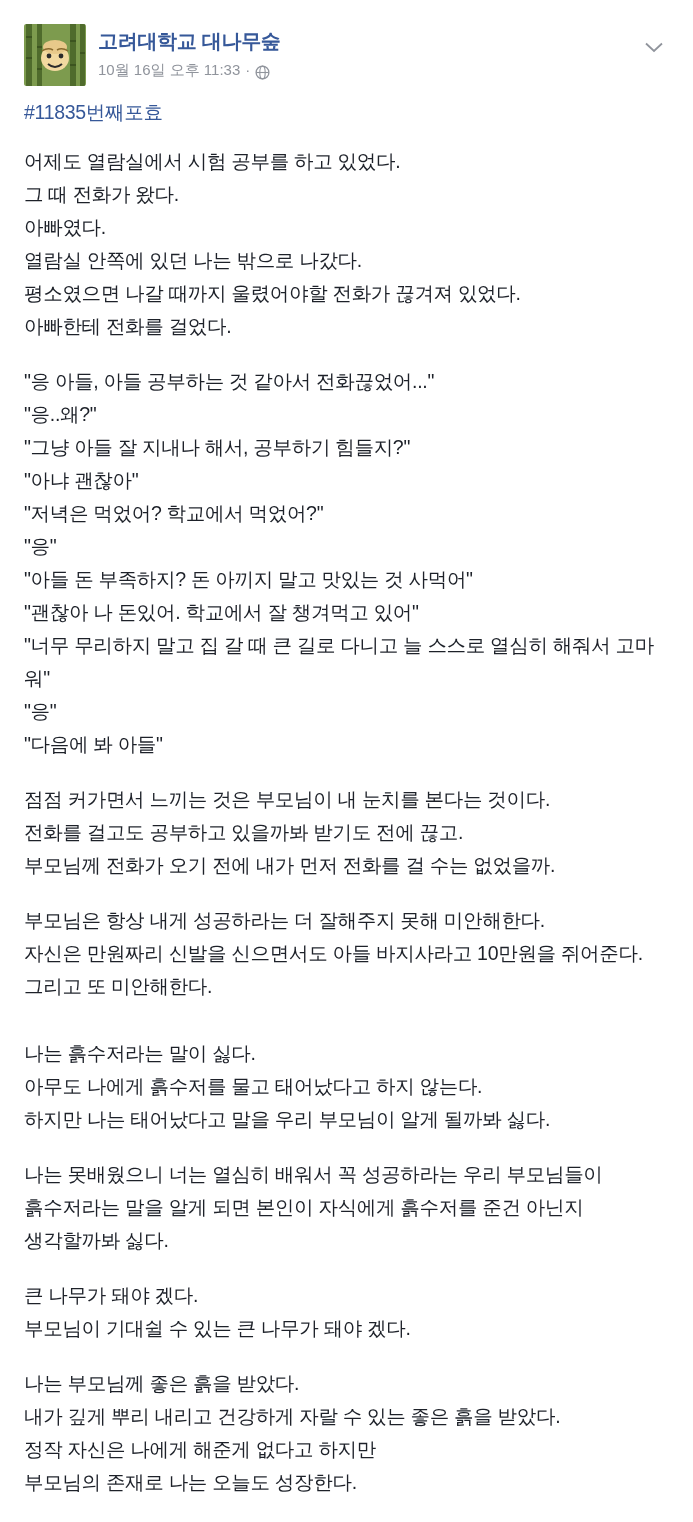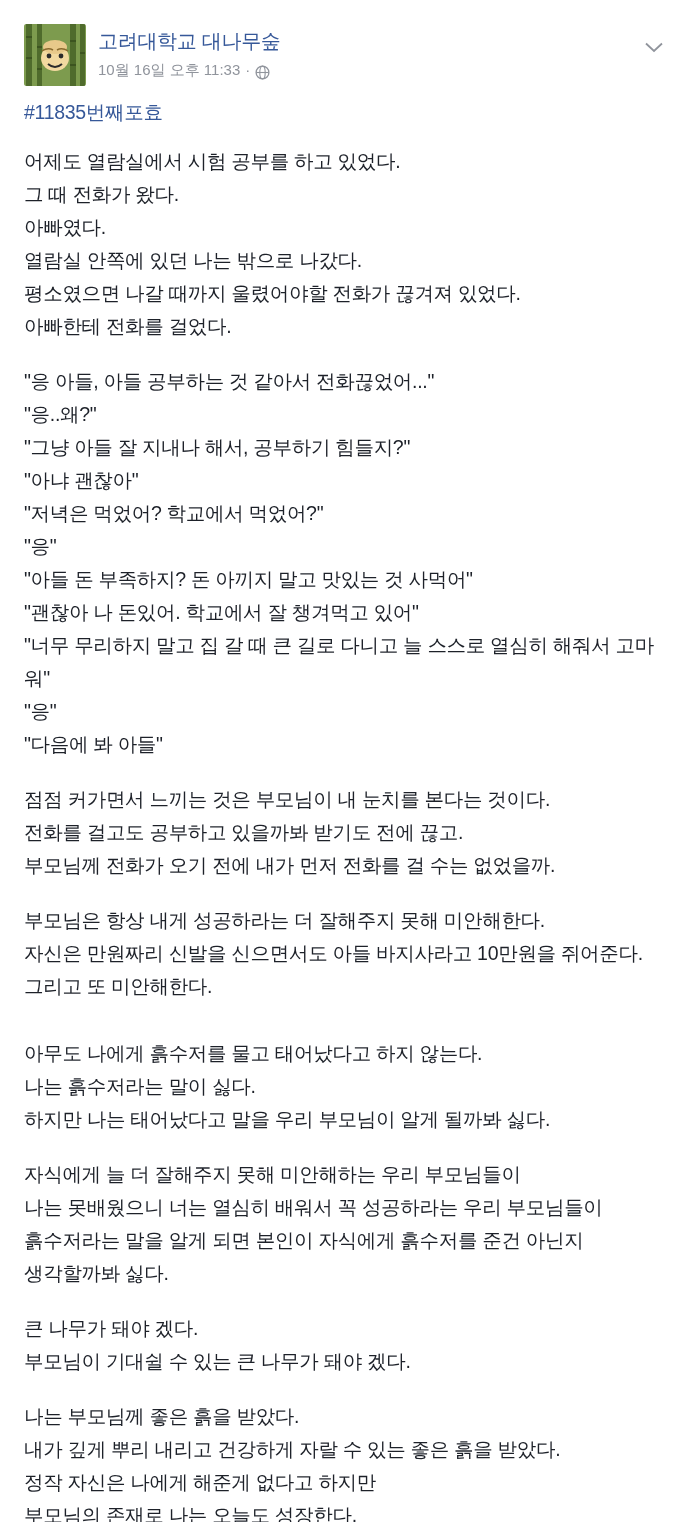--- a/index.html
+++ b/index.html
@@ -39,21 +39,21 @@
   }
   .avatar svg { display: block; }
   .header-text {
     margin-left: 12px;
     padding-top: 4px;
     flex: 1 1 auto;
     min-width: 0;
   }
   .page-name {
     font-size: 20px;
-    font-weight: normal;
+    font-weight: bold;
     color: #365899;
     line-height: 26px;
     letter-spacing: -0.3px;
   }
   .meta-row {
     display: flex;
     align-items: center;
     margin-top: 6px;
     font-size: 15px;
     color: #90949c;
@@ -191,27 +191,26 @@
 
     <div class="para">
       <span class="line">부모님은 항상 내게 성공하라는 더 잘해주지 못해 미안해한다.</span>
       <span class="line">자신은 만원짜리 신발을 신으면서도 아들 바지사라고 10만원을 쥐어준다.</span>
       <span class="line">그리고 또 미안해한다.</span>
     </div>
 
     <div class="spacer-block"></div>
 
     <div class="para">
+      <span class="line">나는 흙수저라는 말이 싫다.</span>
       <span class="line">아무도 나에게 흙수저를 물고 태어났다고 하지 않는다.</span>
-      <span class="line">나는 흙수저라는 말이 싫다.</span>
       <span class="line">하지만 나는 태어났다고 말을 우리 부모님이 알게 될까봐 싫다.</span>
     </div>
 
     <div class="para">
-      <span class="line">자식에게 늘 더 잘해주지 못해 미안해하는 우리 부모님들이</span>
       <span class="line">나는 못배웠으니 너는 열심히 배워서 꼭 성공하라는 우리 부모님들이</span>
       <span class="line">흙수저라는 말을 알게 되면 본인이 자식에게 흙수저를 준건 아닌지</span>
       <span class="line">생각할까봐 싫다.</span>
     </div>
 
     <div class="para">
       <span class="line">큰 나무가 돼야 겠다.</span>
       <span class="line">부모님이 기대쉴 수 있는 큰 나무가 돼야 겠다.</span>
 
     </div>

